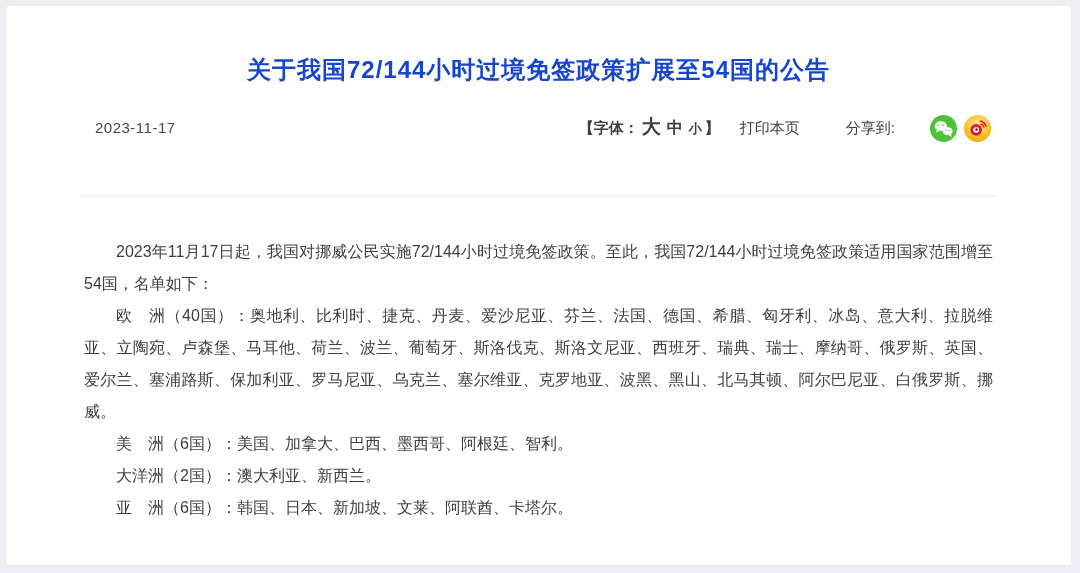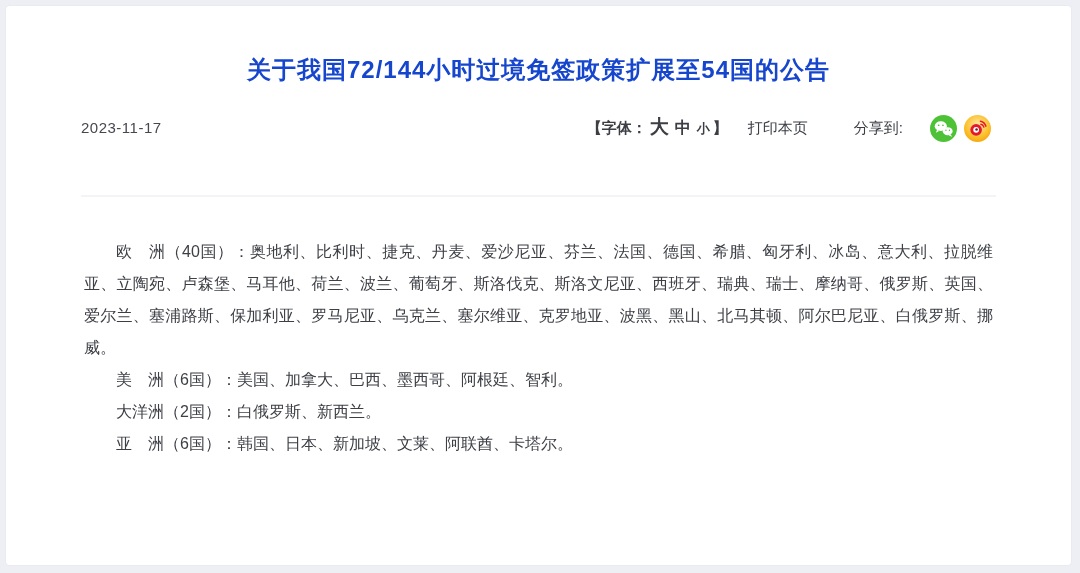--- a/index.html
+++ b/index.html
@@ -34,36 +34,36 @@
   }
   .meta-row {
     display: flex;
     align-items: center;
     margin: 25px 75px 0 75px;
     font-size: 15px;
     color: #46484e;
     line-height: 28px;
     white-space: nowrap;
   }
-  .meta-date { margin-left: 0; letter-spacing: 0.5px; }
+  .meta-date { margin-left: 14px; letter-spacing: 0.5px; }
   .meta-source { margin-left: 122px; }
   .meta-right {
     margin-left: auto;
     display: flex;
     align-items: center;
     margin-right: 5px;
   }
   .font-selector { display: flex; align-items: baseline; color: #3c3e44; font-weight: bold; }
   .font-opt { cursor: pointer; margin: 0 3px; }
   .font-large  { font-size: 19px; }
   .font-medium { font-size: 16px; }
   .font-small  { font-size: 13px; }
   .print-btn { margin-left: 20px; cursor: pointer; color: #3c3e44; }
   .share-group { display: flex; align-items: center; margin-left: 46px; }
-  .share-label { margin-right: 20px; color: #3c3e44; }
+  .share-label { margin-right: 28px; color: #3c3e44; }
   .share-icon { width: 27px; height: 27px; margin-left: 7px; cursor: pointer; display: block; }
   .divider {
     margin: 52px 75px 0 75px;
     border-top: 2px solid #f4f4f6;
     height: 0;
   }
   .content {
     margin: 39px 78px 0 78px;
     font-size: 16px;
     line-height: 32px;
@@ -123,19 +123,20 @@
           <path d="M24.5 9.2 a 10.5 10.5 0 0 1 7.8 7.2" stroke="#e6162d" stroke-width="2.4" fill="none" stroke-linecap="round"></path>
           <path d="M25 13.8 a 6 6 0 0 1 4.4 4.1" stroke="#e6162d" stroke-width="2.1" fill="none" stroke-linecap="round"></path>
         </svg>
       </span>
     </div>
   </div>
 
   <div class="divider"></div>
 
   <div class="content">
+    <p>2023年11月17日起，我国对挪威公民实施72/144小时过境免签政策。至此，我国72/144小时过境免签政策适用国家范围增至54国，名单如下：</p>
     <p>欧　洲（40国）：奥地利、比利时、捷克、丹麦、爱沙尼亚、芬兰、法国、德国、希腊、匈牙利、冰岛、意大利、拉脱维亚、立陶宛、卢森堡、马耳他、荷兰、波兰、葡萄牙、斯洛伐克、斯洛文尼亚、西班牙、瑞典、瑞士、摩纳哥、俄罗斯、英国、爱尔兰、塞浦路斯、保加利亚、罗马尼亚、乌克兰、塞尔维亚、克罗地亚、波黑、黑山、北马其顿、阿尔巴尼亚、白俄罗斯、挪威。</p>
     <p>美　洲（6国）：美国、加拿大、巴西、墨西哥、阿根廷、智利。</p>
-    <p>大洋洲（2国）：白俄罗斯、新西兰。</p>
+    <p>大洋洲（2国）：澳大利亚、新西兰。</p>
     <p>亚　洲（6国）：韩国、日本、新加坡、文莱、阿联酋、卡塔尔。</p>
   </div>
 
 </div>
 
 </body></html>

